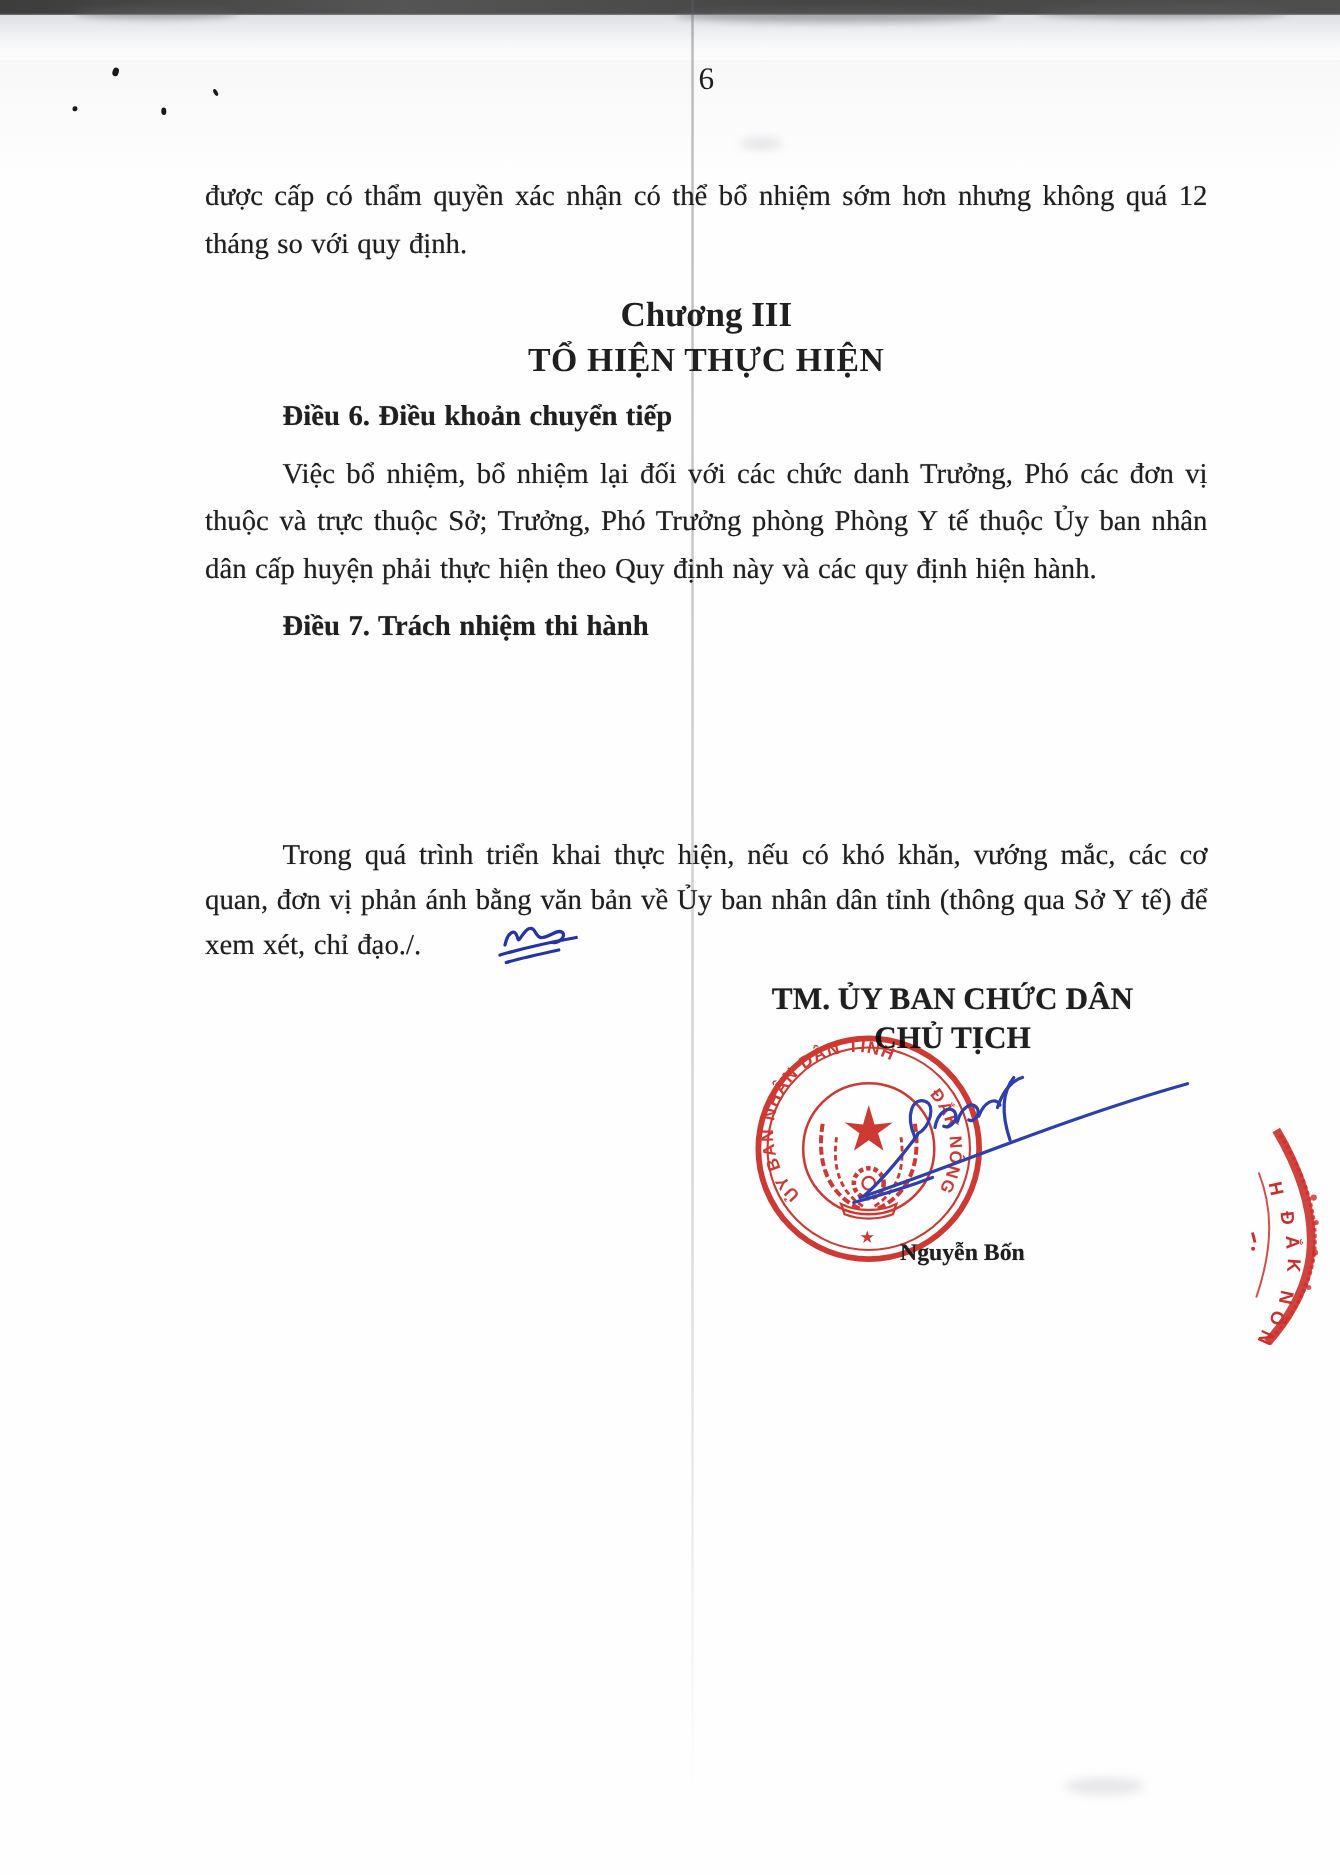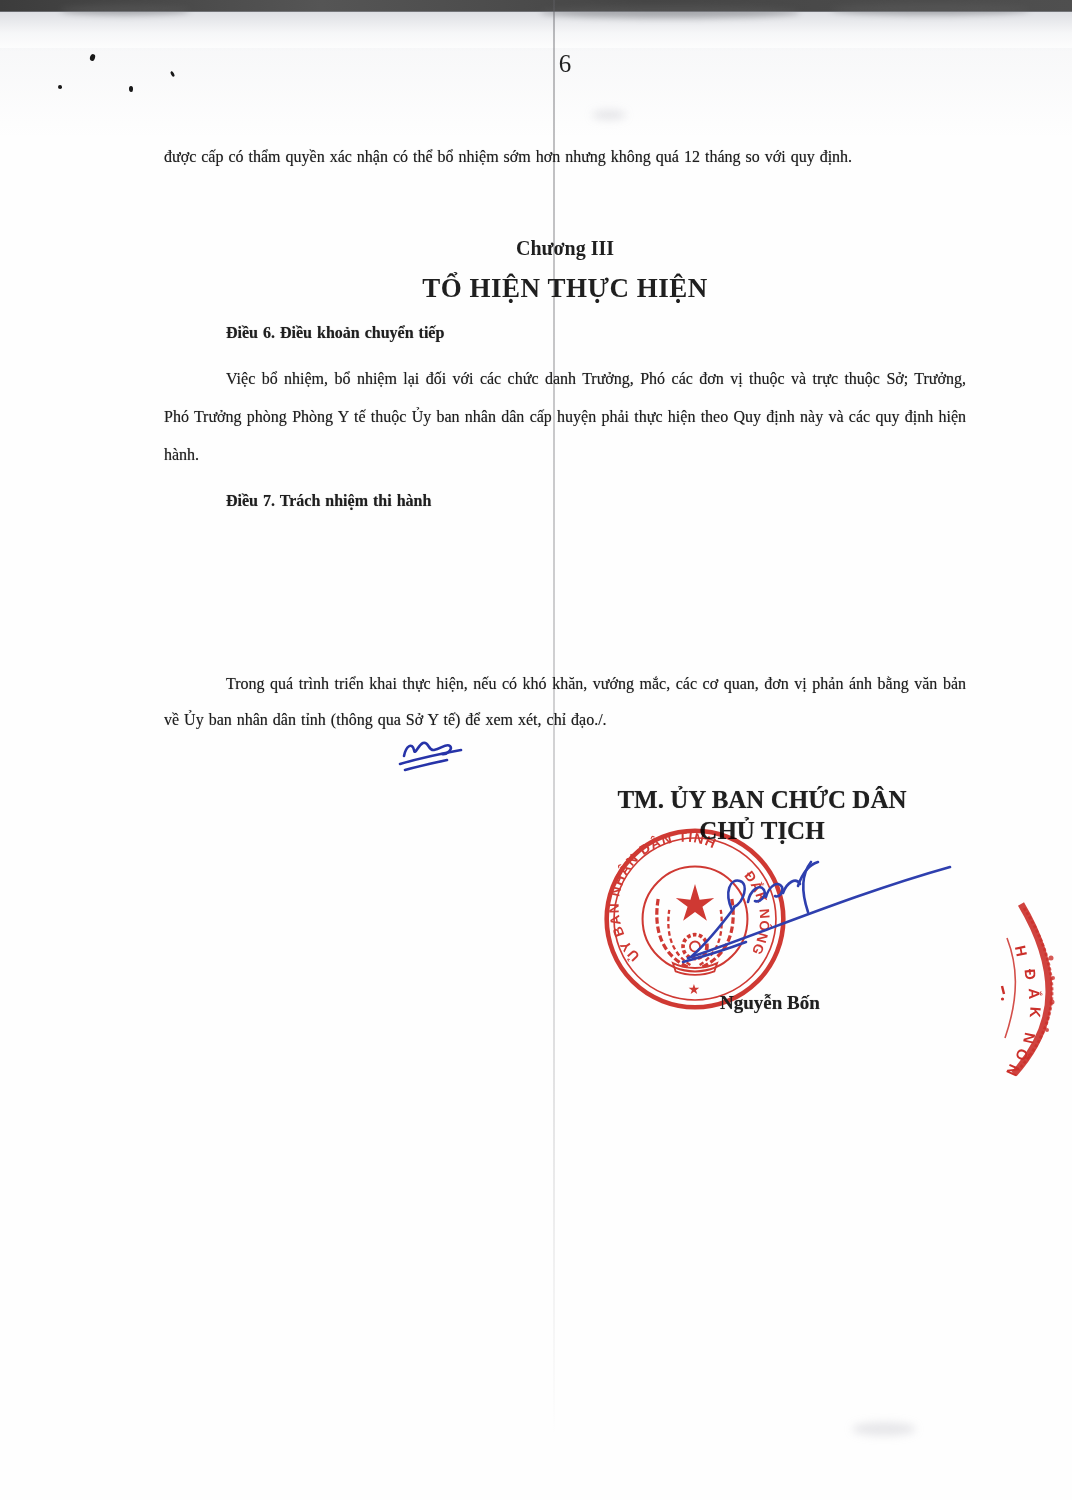--- a/index.html
+++ b/index.html
@@ -18,26 +18,26 @@
   .scan-wash{position:absolute;left:0;top:48px;width:1072px;height:90px;
     background:linear-gradient(180deg,rgba(190,193,202,.10),rgba(255,255,255,0));}
   .fold-line{position:absolute;left:553px;top:0;width:2px;height:1480px;
     background:linear-gradient(180deg,rgba(95,95,100,.42),rgba(120,120,125,.28) 65%,rgba(150,150,155,0) 97%);}
   .speck{position:absolute;background:#191919;border-radius:50% 50% 45% 55%;}
   .smudge{position:absolute;background:rgba(150,152,165,.22);filter:blur(4px);border-radius:50%;}
 
   
   .col{position:absolute;left:164px;width:802px;}
   .pgnum{top:50px;text-align:center;font-size:25px;}
-  .para{font-size:16px;line-height:38px;text-align:justify;word-spacing:1px;
+  .para{font-size:23px;line-height:38px;text-align:justify;word-spacing:1px;
         text-shadow:0 0 .7px rgba(25,25,25,.55);}
   .indent{text-indent:62px;}
   .b{font-weight:700;}
   .p1{top:138px;}
-  .chapter{top:237px;text-align:center;font-weight:700;font-size:20px;font-family:Liberation Serif, serif;}
+  .chapter{top:237px;text-align:center;font-weight:700;font-size:28px;font-family:Liberation Serif, serif;}
   .chapter-title{top:273px;text-align:center;font-weight:700;font-size:27px;letter-spacing:.5px;}
   .art6{top:314px;padding-left:62px;font-weight:700;}
   .p2{top:360px;}
   .art7{top:482px;padding-left:62px;font-weight:700;}
   .p3{top:520px;}
   .p4{top:592px;}
   .p5{top:666px;line-height:36px;}
   .sig-head{position:absolute;left:581px;top:784px;width:362px;text-align:center;
     font-weight:700;font-size:25px;line-height:31px;text-shadow:0 0 .7px rgba(25,25,25,.55);}
   .signer{position:absolute;left:720px;top:992px;font-weight:700;font-size:19px;

